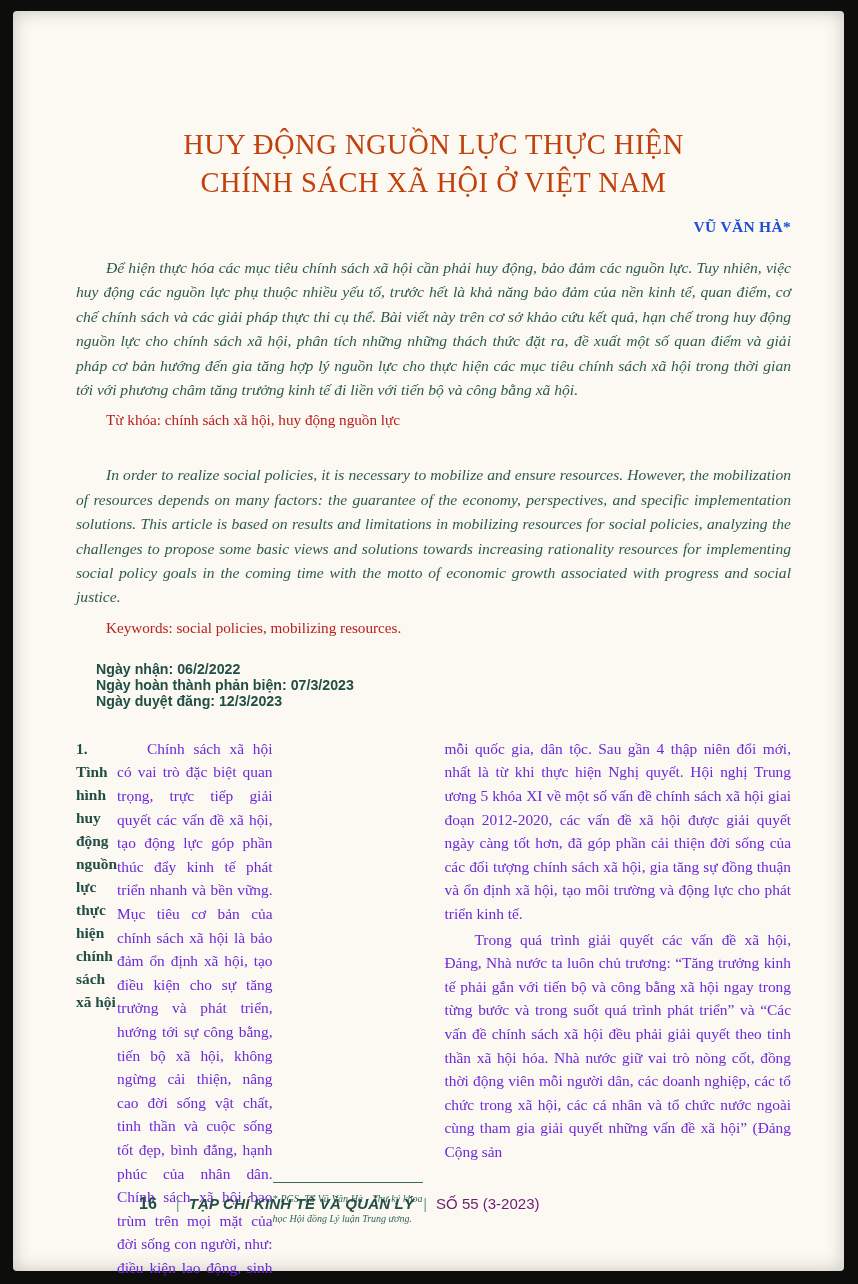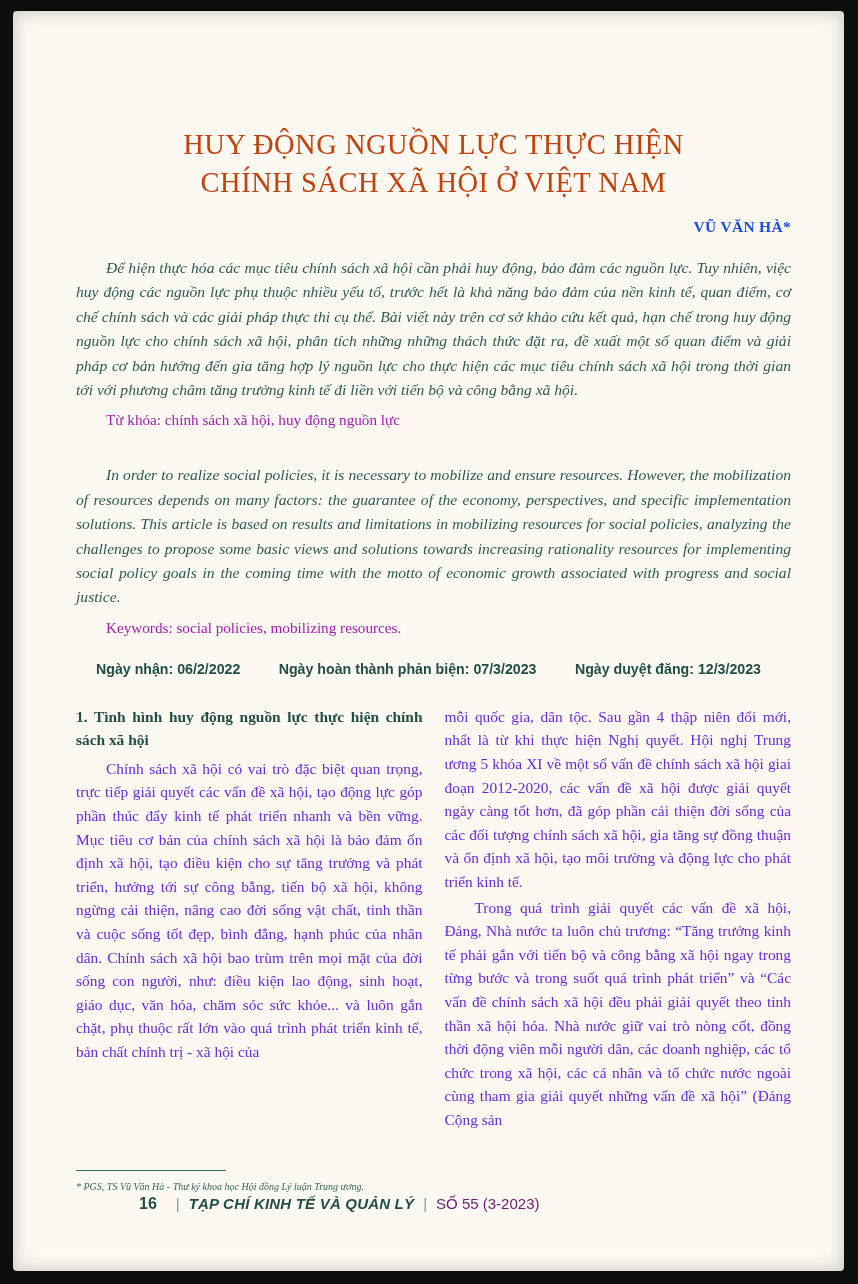--- a/index.html
+++ b/index.html
@@ -44,41 +44,42 @@
     line-height:24.4px;
     text-align:justify;
     text-indent:30px;
     color:#2d5950;
   }
   .kw{
     margin:7px 0 0 0;
     font-size:15.2px;
     line-height:22px;
     text-indent:30px;
-    color:#a21caf;
+    color:#b91c1c;
   }
   .abstract.en{margin-top:32px;}
   .dates{
     margin-top:22px;
     display:flex;
     justify-content:space-between;
     padding:0 30px 0 20px;
     font-family:"Liberation Sans","DejaVu Sans",sans-serif;
     font-weight:bold;
     font-size:14.2px;
     color:#234e46;
+    flex-direction:column;
   }
   .columns{
     margin-top:28px;
     display:flex;
     gap:22px;
     height:492px;
   }
   .col{flex:1 1 0;min-width:0;}
-  .col.left{display:flex;flex-direction:column;}
+  .col.left{display:flex;flex-direction:row;}
   .sec{
     margin:0 0 6px 0;
     font-size:15.4px;
     line-height:23px;
     font-weight:bold;
     color:#234e46;
     text-align:justify;
   }
   .body-p{
     margin:0;

